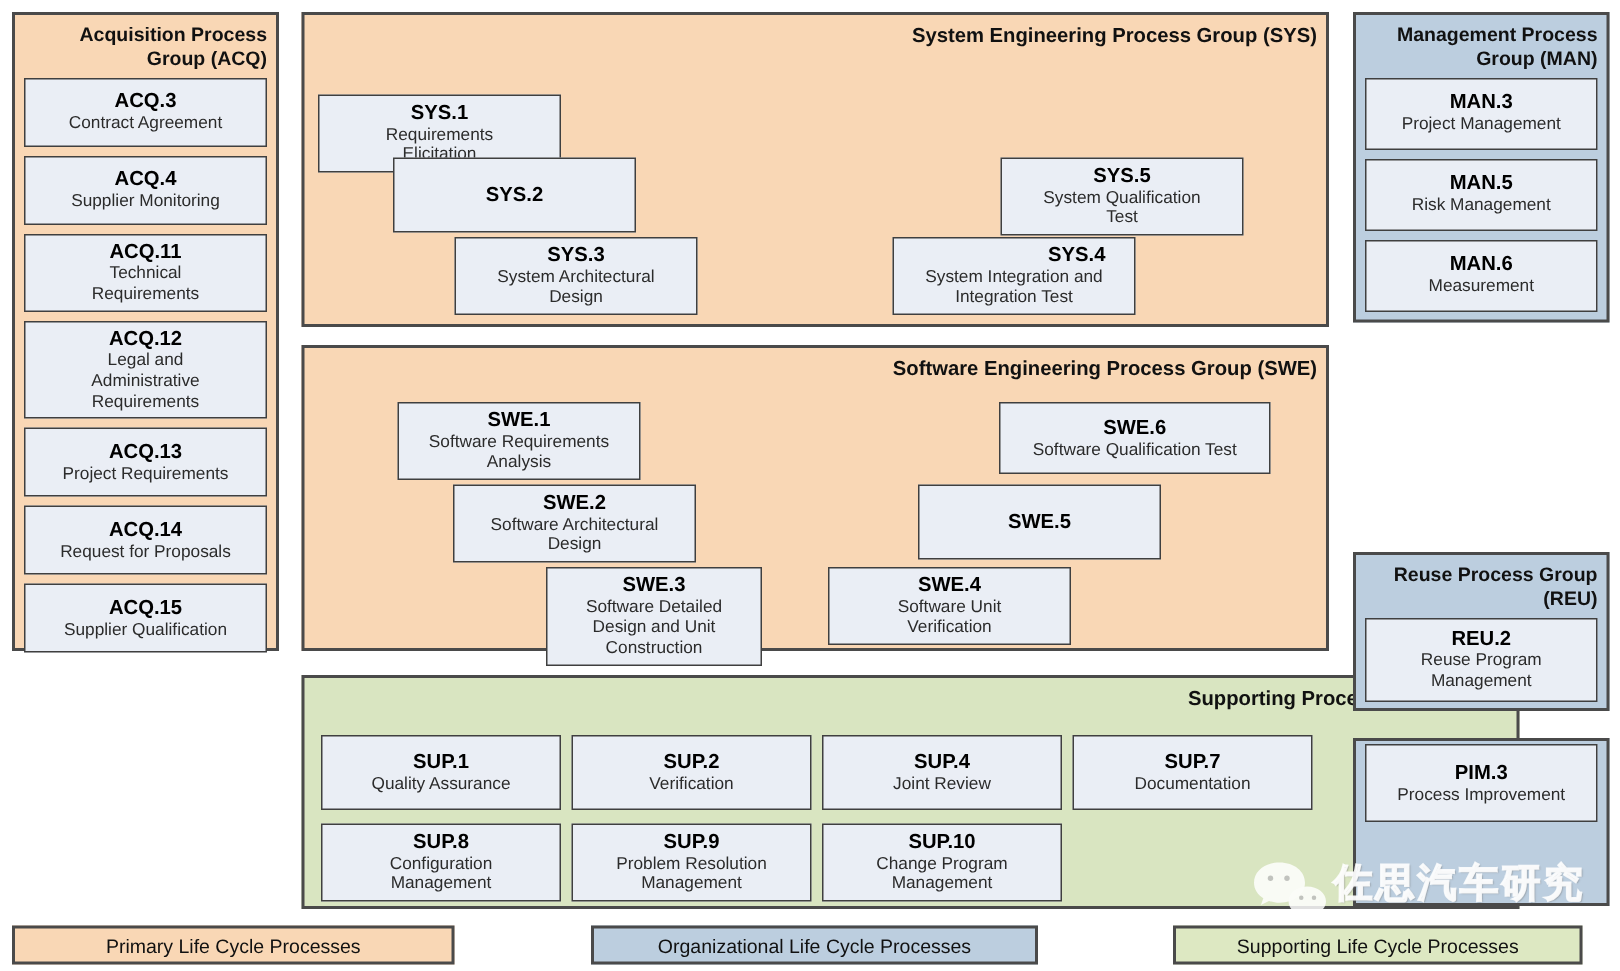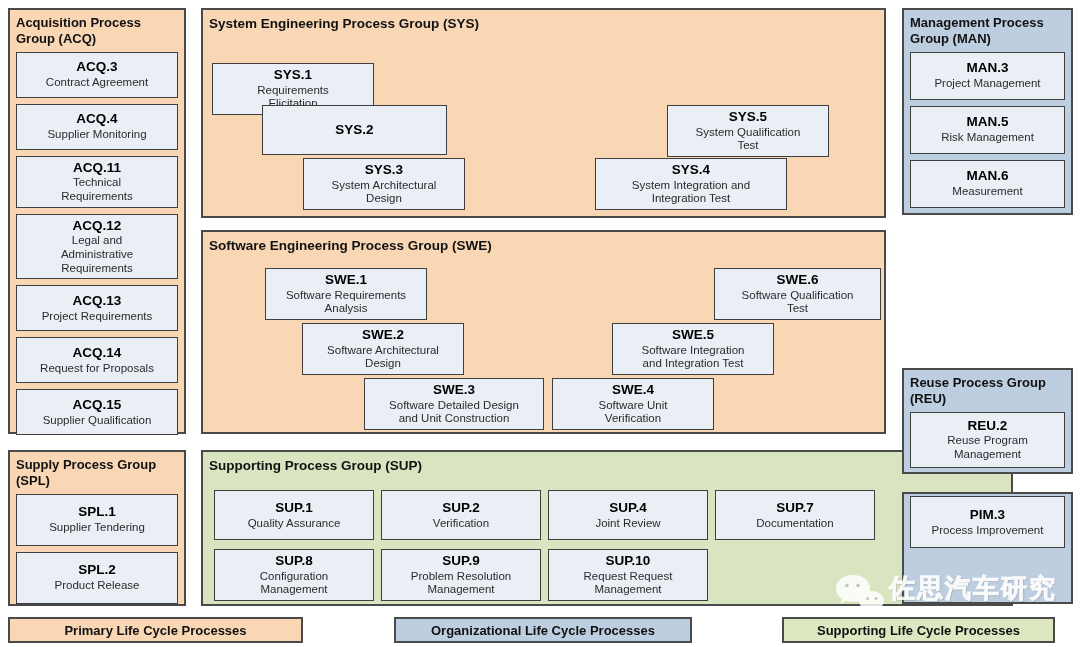--- a/index.html
+++ b/index.html
@@ -16,21 +16,21 @@
     position: absolute;
     border: 2px solid #4a4a4a;
   }
   .panel.orange { background: #f9d7b5; }
   .panel.blue   { background: #bccedf; }
   .panel.green  { background: #d9e5c1; }
 
   .ptitle {
     font-weight: bold; color: #111;
     font-size: 13px; line-height: 1.25;
-    text-align: left; padding: 5px 6px 2px 6px;
+    text-align: right; padding: 5px 6px 2px 6px;
   }
   .panel.wide .ptitle { font-size: 13.5px; padding-top: 6px; }
 
   
   .pbox {
     background: #eaeef5;
     border: 1.5px solid #3f3f3f;
     text-align: center;
     display: flex; flex-direction: column; justify-content: center;
     padding: 3px 19px;
@@ -44,21 +44,21 @@
   .stack .pbox { min-height: 46px; }
   .stack.tall .pbox { min-height: 52px; }
 
   .narrow { max-width: 122px; margin: 0 auto; }
 
   
   .legend {
     position: absolute; top: 617px; height: 26px;
     border: 2px solid #4a4a4a;
     display: flex; align-items: center; justify-content: center;
-    font-weight: bold; font-size: 13px; color: #111;
+    font-weight: normal; font-size: 13px; color: #111;
   }
   .legend.l-primary { left: 8px;   width: 295px; background: #f9d7b5; }
   .legend.l-org     { left: 394px; width: 298px; background: #bccedf; }
   .legend.l-sup     { left: 782px; width: 273px; background: #dde8c2; }
 
   
   .watermark {
     position: absolute; left: 833px; top: 571px;
     display: flex; align-items: flex-start; gap: 4px;
     z-index: 20; pointer-events: none;
@@ -104,80 +104,66 @@
         <div class="pcode">ACQ.14</div>
         <div class="plabel">Request for Proposals</div>
       </div>
       <div class="pbox">
         <div class="pcode">ACQ.15</div>
         <div class="plabel">Supplier Qualification</div>
       </div>
     </div>
   </div>
 
-  <div class="panel orange" style="left:8px; top:450px; width:178px; height:156px;">
-    <div class="ptitle">Supply Process Group (SPL)</div>
-    <div class="stack tall">
-      <div class="pbox">
-        <div class="pcode">SPL.1</div>
-        <div class="plabel">Supplier Tendering</div>
-      </div>
-      <div class="pbox">
-        <div class="pcode">SPL.2</div>
-        <div class="plabel">Product Release</div>
-      </div>
-    </div>
-  </div>
 
   <div class="panel orange wide" style="left:201px; top:8px; width:685px; height:210px;">
     <div class="ptitle">System Engineering Process Group (SYS)</div>
     <div class="pbox abs" style="left:9px; top:41px; width:162px; min-height:48px;margin-top:12px;">
       <div class="pcode">SYS.1</div>
       <div class="plabel">Requirements Elicitation</div>
     </div>
-    <div class="pbox abs" style="left:59px; top:95px; width:185px; min-height:50px;">
+    <div class="pbox abs" style="left:59px; top:95px; width:162px; min-height:50px;">
       <div class="pcode">SYS.2</div>
     </div>
     <div class="pbox abs" style="left:100px; top:148px; width:162px; min-height:50px;">
       <div class="pcode">SYS.3</div>
       <div class="plabel narrow">System Architectural Design</div>
     </div>
-    <div class="pbox abs" style="left:392px; top:148px; width:192px; min-height:50px;">
+    <div class="pbox abs" style="left:392px; top:148px; width:162px; min-height:50px;align-items:flex-end;">
       <div class="pcode">SYS.4</div>
       <div class="plabel">System Integration and Integration Test</div>
     </div>
     <div class="pbox abs" style="left:464px; top:95px; width:162px; min-height:48px;">
       <div class="pcode">SYS.5</div>
       <div class="plabel">System Qualification Test</div>
     </div>
   </div>
 
   <div class="panel orange wide" style="left:201px; top:230px; width:685px; height:204px;">
     <div class="ptitle">Software Engineering Process Group (SWE)</div>
     <div class="pbox abs" style="left:62px; top:36px; width:162px; min-height:50px;">
       <div class="pcode">SWE.1</div>
       <div class="plabel narrow">Software Requirements Analysis</div>
     </div>
     <div class="pbox abs" style="left:99px; top:91px; width:162px; min-height:50px;">
       <div class="pcode">SWE.2</div>
       <div class="plabel narrow">Software Architectural Design</div>
     </div>
-    <div class="pbox abs" style="left:161px; top:146px; width:180px; min-height:52px;">
+    <div class="pbox abs" style="left:161px; top:146px; width:144px; min-height:52px;">
       <div class="pcode">SWE.3</div>
       <div class="plabel">Software Detailed Design and Unit Construction</div>
     </div>
     <div class="pbox abs" style="left:349px; top:146px; width:162px; min-height:52px;">
       <div class="pcode">SWE.4</div>
       <div class="plabel">Software Unit Verification</div>
     </div>
     <div class="pbox abs" style="left:409px; top:91px; width:162px; min-height:50px;">
       <div class="pcode">SWE.5</div>
-      <div class="plabel">Software Integration and Integration Test</div>
-    </div>
-    <div class="pbox abs" style="left:463px; top:36px; width:167px; min-height:48px;margin-left:48px;">
+    </div>
+    <div class="pbox abs" style="left:463px; top:36px; width:181px; min-height:48px;">
       <div class="pcode">SWE.6</div>
       <div class="plabel">Software Qualification Test</div>
     </div>
   </div>
 
   <div class="panel green wide" style="left:201px; top:450px; width:812px; height:156px;">
     <div class="ptitle">Supporting Process Group (SUP)</div>
     <div class="pbox abs" style="left:11px; top:38px; width:160px; min-height:50px;">
       <div class="pcode">SUP.1</div>
       <div class="plabel">Quality Assurance</div>
@@ -197,21 +183,21 @@
     <div class="pbox abs" style="left:11px; top:97px; width:160px; min-height:52px;">
       <div class="pcode">SUP.8</div>
       <div class="plabel narrow">Configuration Management</div>
     </div>
     <div class="pbox abs" style="left:178px; top:97px; width:160px; min-height:52px;">
       <div class="pcode">SUP.9</div>
       <div class="plabel narrow">Problem Resolution Management</div>
     </div>
     <div class="pbox abs" style="left:345px; top:97px; width:160px; min-height:52px;">
       <div class="pcode">SUP.10</div>
-      <div class="plabel narrow">Request Request Management</div>
+      <div class="plabel narrow">Change Program Management</div>
     </div>
   </div>
 
   <div class="panel blue" style="left:902px; top:8px; width:171px; height:207px;">
     <div class="ptitle">Management Process Group (MAN)</div>
     <div class="stack">
       <div class="pbox" style="min-height:48px;">
         <div class="pcode">MAN.3</div>
         <div class="plabel">Project Management</div>
       </div>

